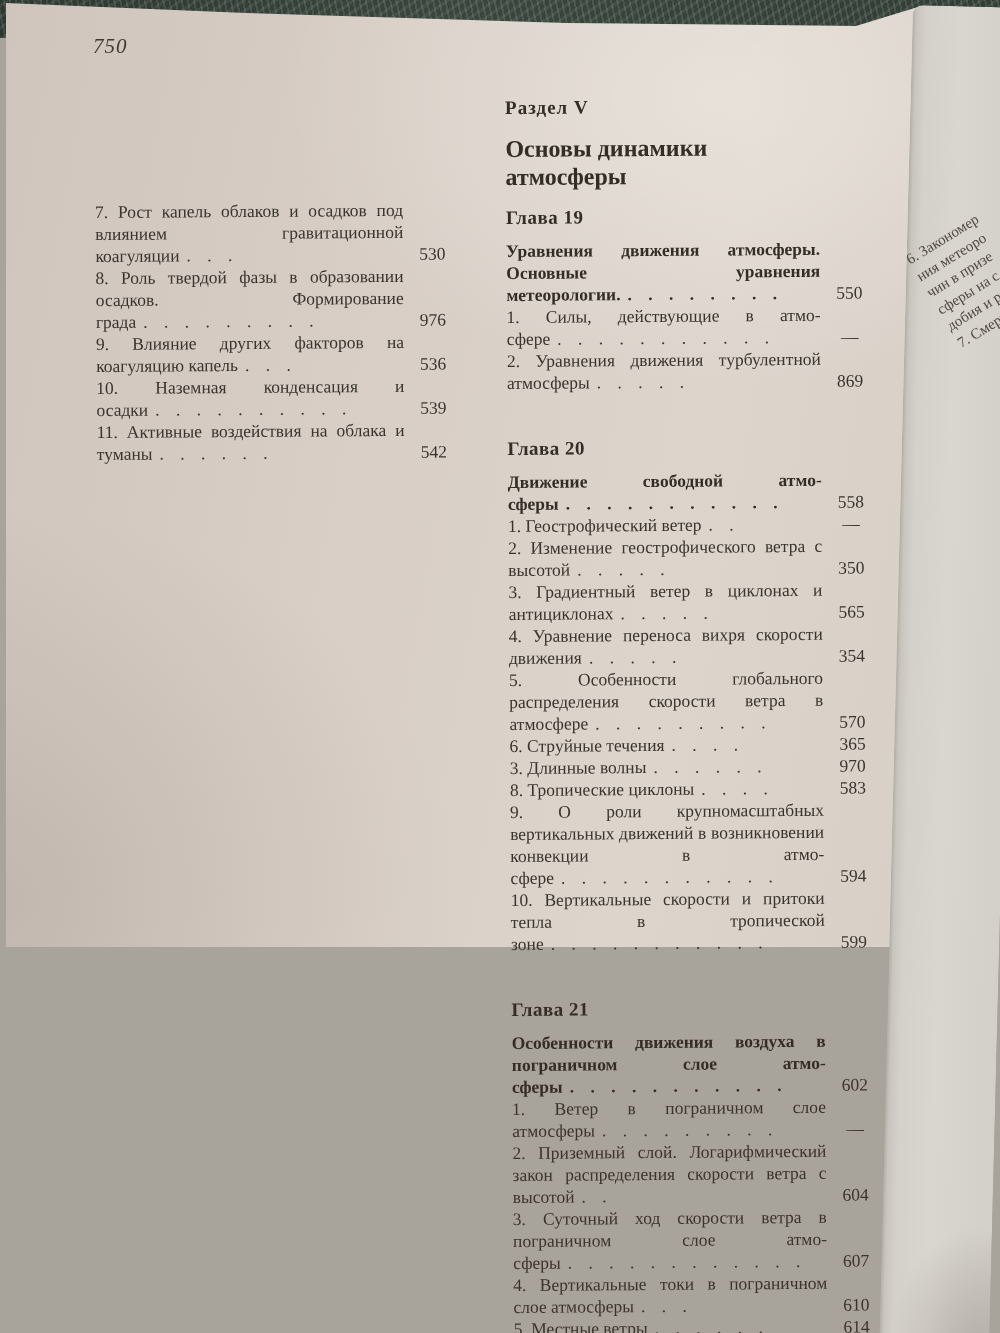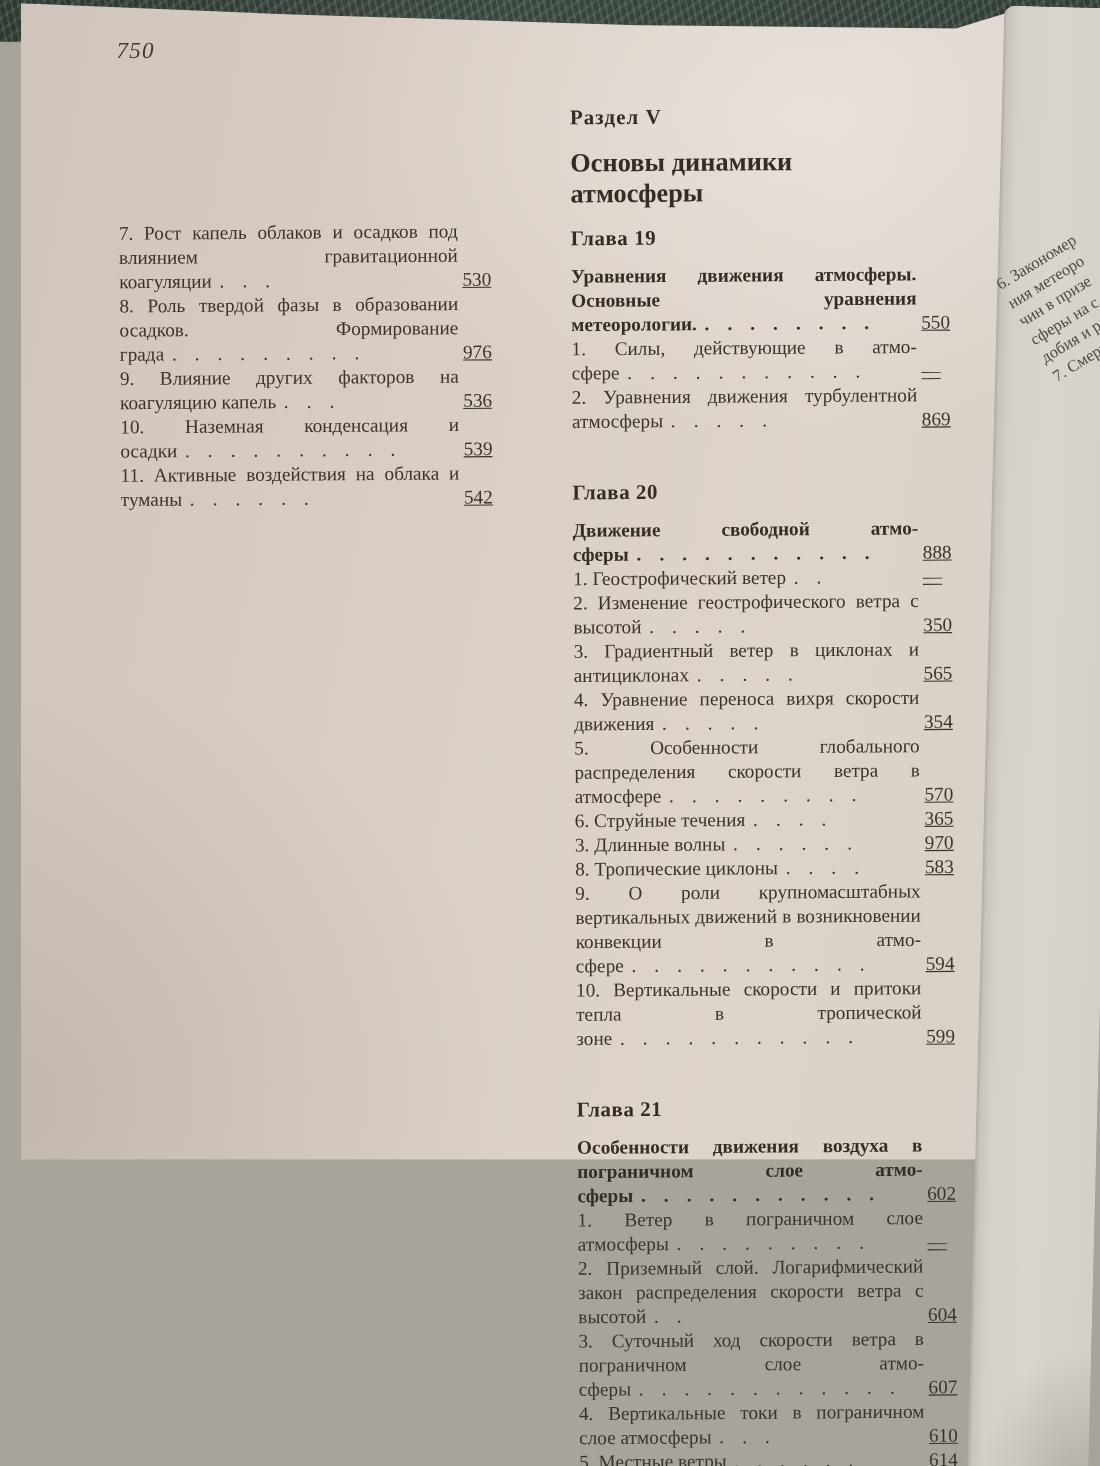--- a/index.html
+++ b/index.html
@@ -12,42 +12,42 @@
   .cloth{
     position:absolute;left:-20px;top:-18px;width:1060px;height:56px;
     background:
       repeating-linear-gradient(78deg, rgba(255,255,255,0.10) 0 2px, rgba(0,0,0,0) 2px 6px),
       repeating-linear-gradient(-35deg, rgba(180,200,190,0.10) 0 3px, rgba(0,0,0,0) 3px 9px),
       linear-gradient(90deg,#2c372f,#3a463d 45%,#313d34);
     z-index:0;
   }
   
   .page{
-    position:absolute;left:19px;top:0px;width:912px;height:1054px;z-index:1;
+    position:absolute;left:6px;top:0px;width:912px;height:947px;z-index:1;
     background:
       radial-gradient(620px 420px at 78% 10%, rgba(255,252,246,0.35), rgba(0,0,0,0) 70%),
       radial-gradient(700px 600px at 0% 95%, rgba(120,105,95,0.18), rgba(0,0,0,0) 65%),
       linear-gradient(100deg,#cfc5bd 0%, #d8cec6 38%, #ddd4cc 72%, #d8cfc7 100%);
     clip-path: polygon(0 3px, 240px 13px, 560px 23px, 850px 26px, 912px 7px, 912px 1333px, 0 1333px);
     color:#3a342d;
   }
   .folio{
     position:absolute;left:87px;top:34px;
     font-size:21px;font-style:italic;color:#3f3931;letter-spacing:1px;
   }
   .col{position:absolute;transform:rotate(-0.4deg);transform-origin:top left;}
   .col-left{left:89px;top:201px;width:362px;}
   .col-right{left:499px;top:97px;width:368px;}
   .section-label{font-size:19px;font-weight:bold;letter-spacing:1px;margin:0 0 16px 0;color:#332d26;}
   .section-title{font-size:24px;font-weight:bold;line-height:28px;width:272px;margin:0 0 16px 0;color:#332d26;}
   .chapter-label{font-size:19px;font-weight:bold;letter-spacing:0.5px;margin:44px 0 11px 0;color:#332d26;}
   .chapter-label.first{margin-top:0;}
   .entry{display:flex;align-items:flex-end;font-size:17.5px;line-height:22px;}
   .entry .etext{flex:1 1 auto;text-align:justify;hyphens:manual;-webkit-hyphens:manual;}
-  .entry .epage{flex:0 0 50px;text-align:left;padding-left:4px;white-space:nowrap;text-decoration:underline;}
+  .entry .epage{flex:0 0 50px;text-align:center;padding-left:4px;white-space:nowrap;}
   .entry.title-entry .etext{font-weight:bold;color:#332d26;}
   .dots{word-spacing:10px;padding-left:7px;white-space:nowrap;letter-spacing:1px;}
   
   .next-page{
     position:absolute;left:913px;top:5px;width:110px;height:1360px;z-index:2;
     transform:rotate(1.45deg);transform-origin:top left;
     border-radius:10px 0 0 0;
     background:
       radial-gradient(130px 180px at 90% 99%, rgba(90,84,74,0.28), rgba(0,0,0,0) 70%),
       linear-gradient(90deg,#b2ada3 0px,#c8c5be 4px,#d4d1ca 14px,#d9d6cf 45%,#d3d0c9 100%);
@@ -106,21 +106,21 @@
         <div class="epage">—</div>
       </div>
       <div class="entry">
         <div class="etext"><span>2. Уравнения движения турбу­лентной атмосферы</span><span class="dots">. . . . .</span></div>
         <div class="epage">869</div>
       </div>
 
       <div class="chapter-label">Глава 20</div>
       <div class="entry title-entry">
         <div class="etext"><span>Движение свободной атмо­сферы</span><span class="dots">. . . . . . . . . . .</span></div>
-        <div class="epage">888</div>
+        <div class="epage">558</div>
       </div>
       <div class="entry">
         <div class="etext"><span>1. Геострофический ветер</span><span class="dots">. .</span></div>
         <div class="epage">—</div>
       </div>
       <div class="entry">
         <div class="etext"><span>2. Изменение геострофического ветра с высотой</span><span class="dots">. . . . .</span></div>
         <div class="epage">350</div>
       </div>
       <div class="entry">

